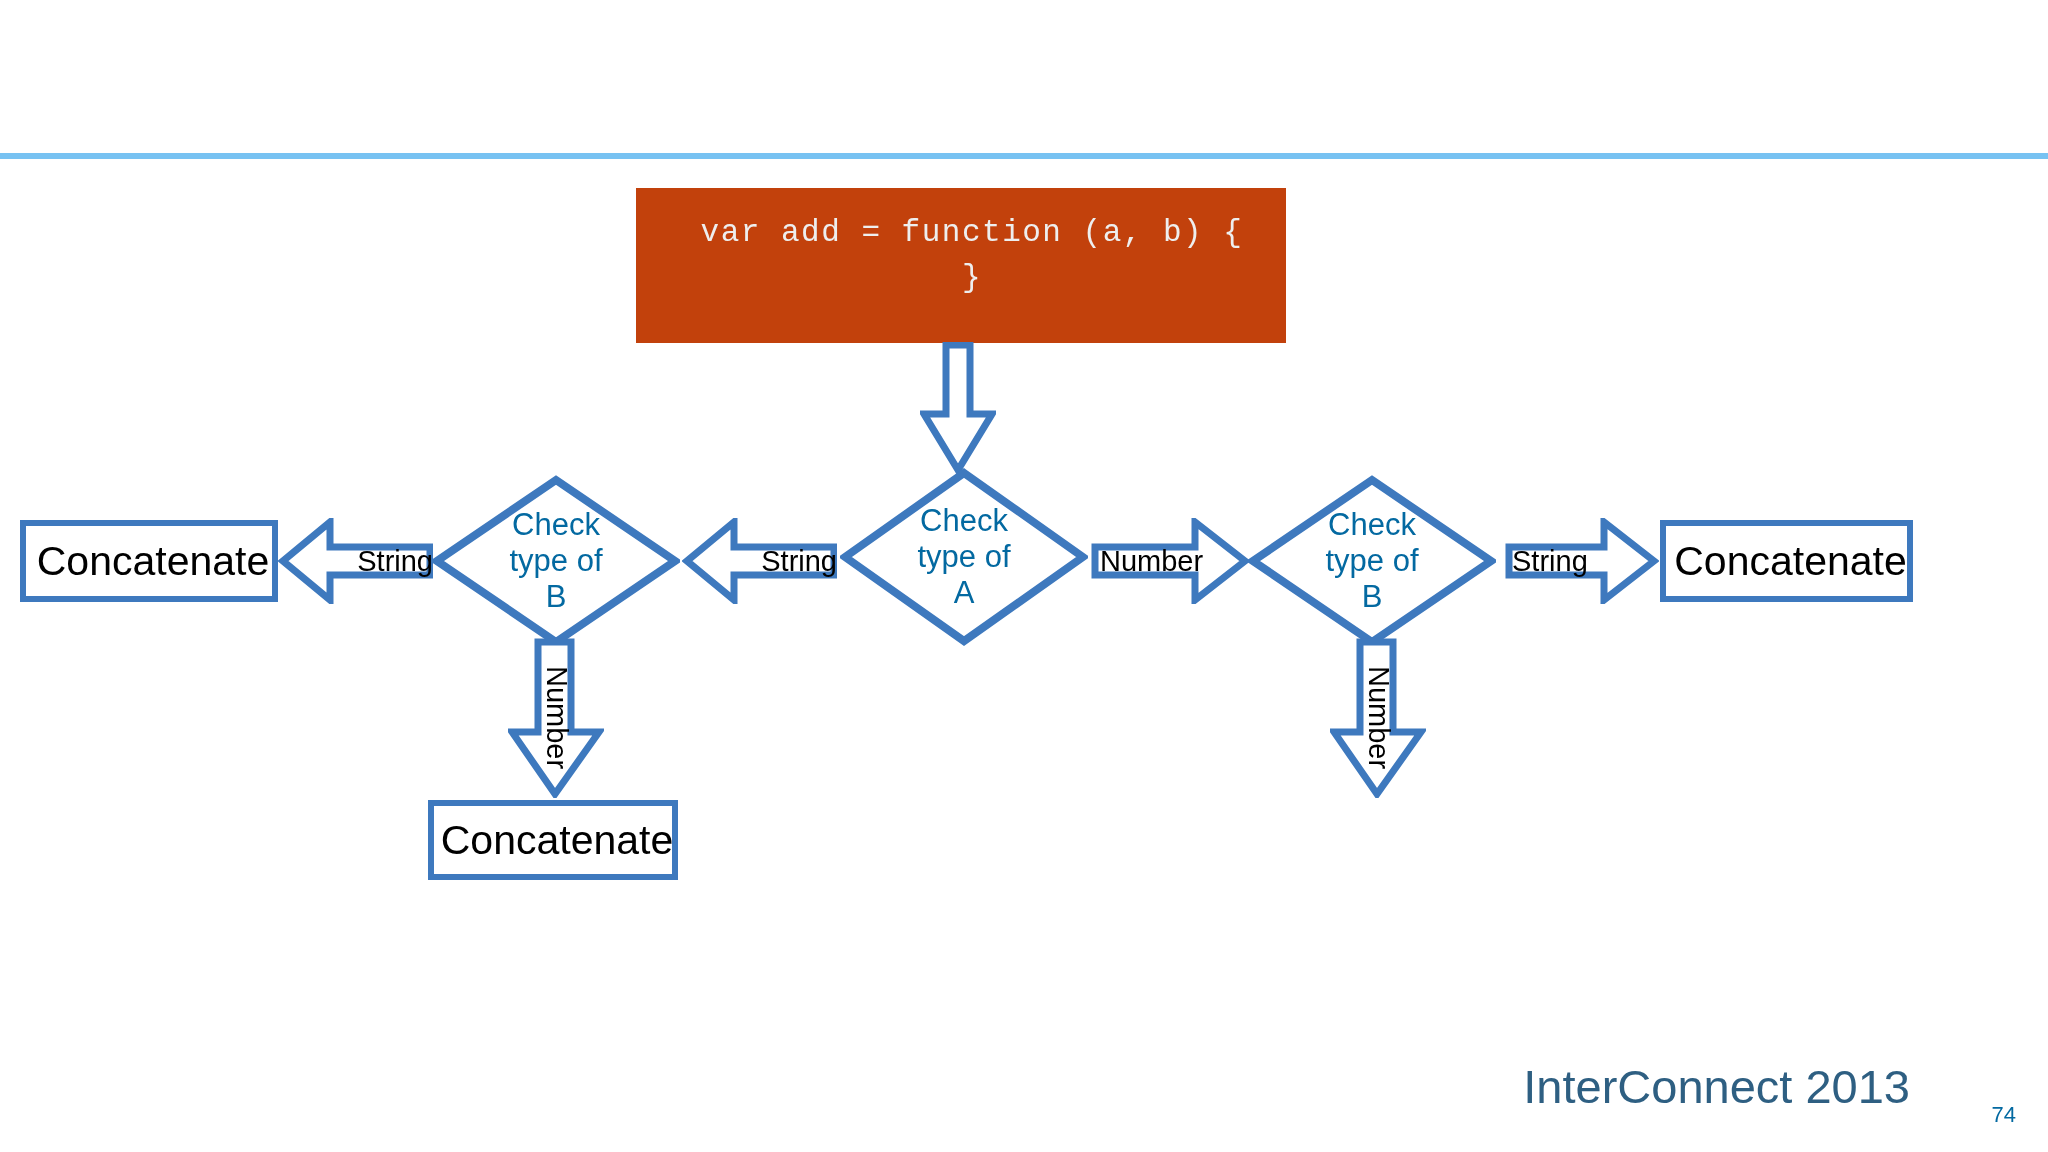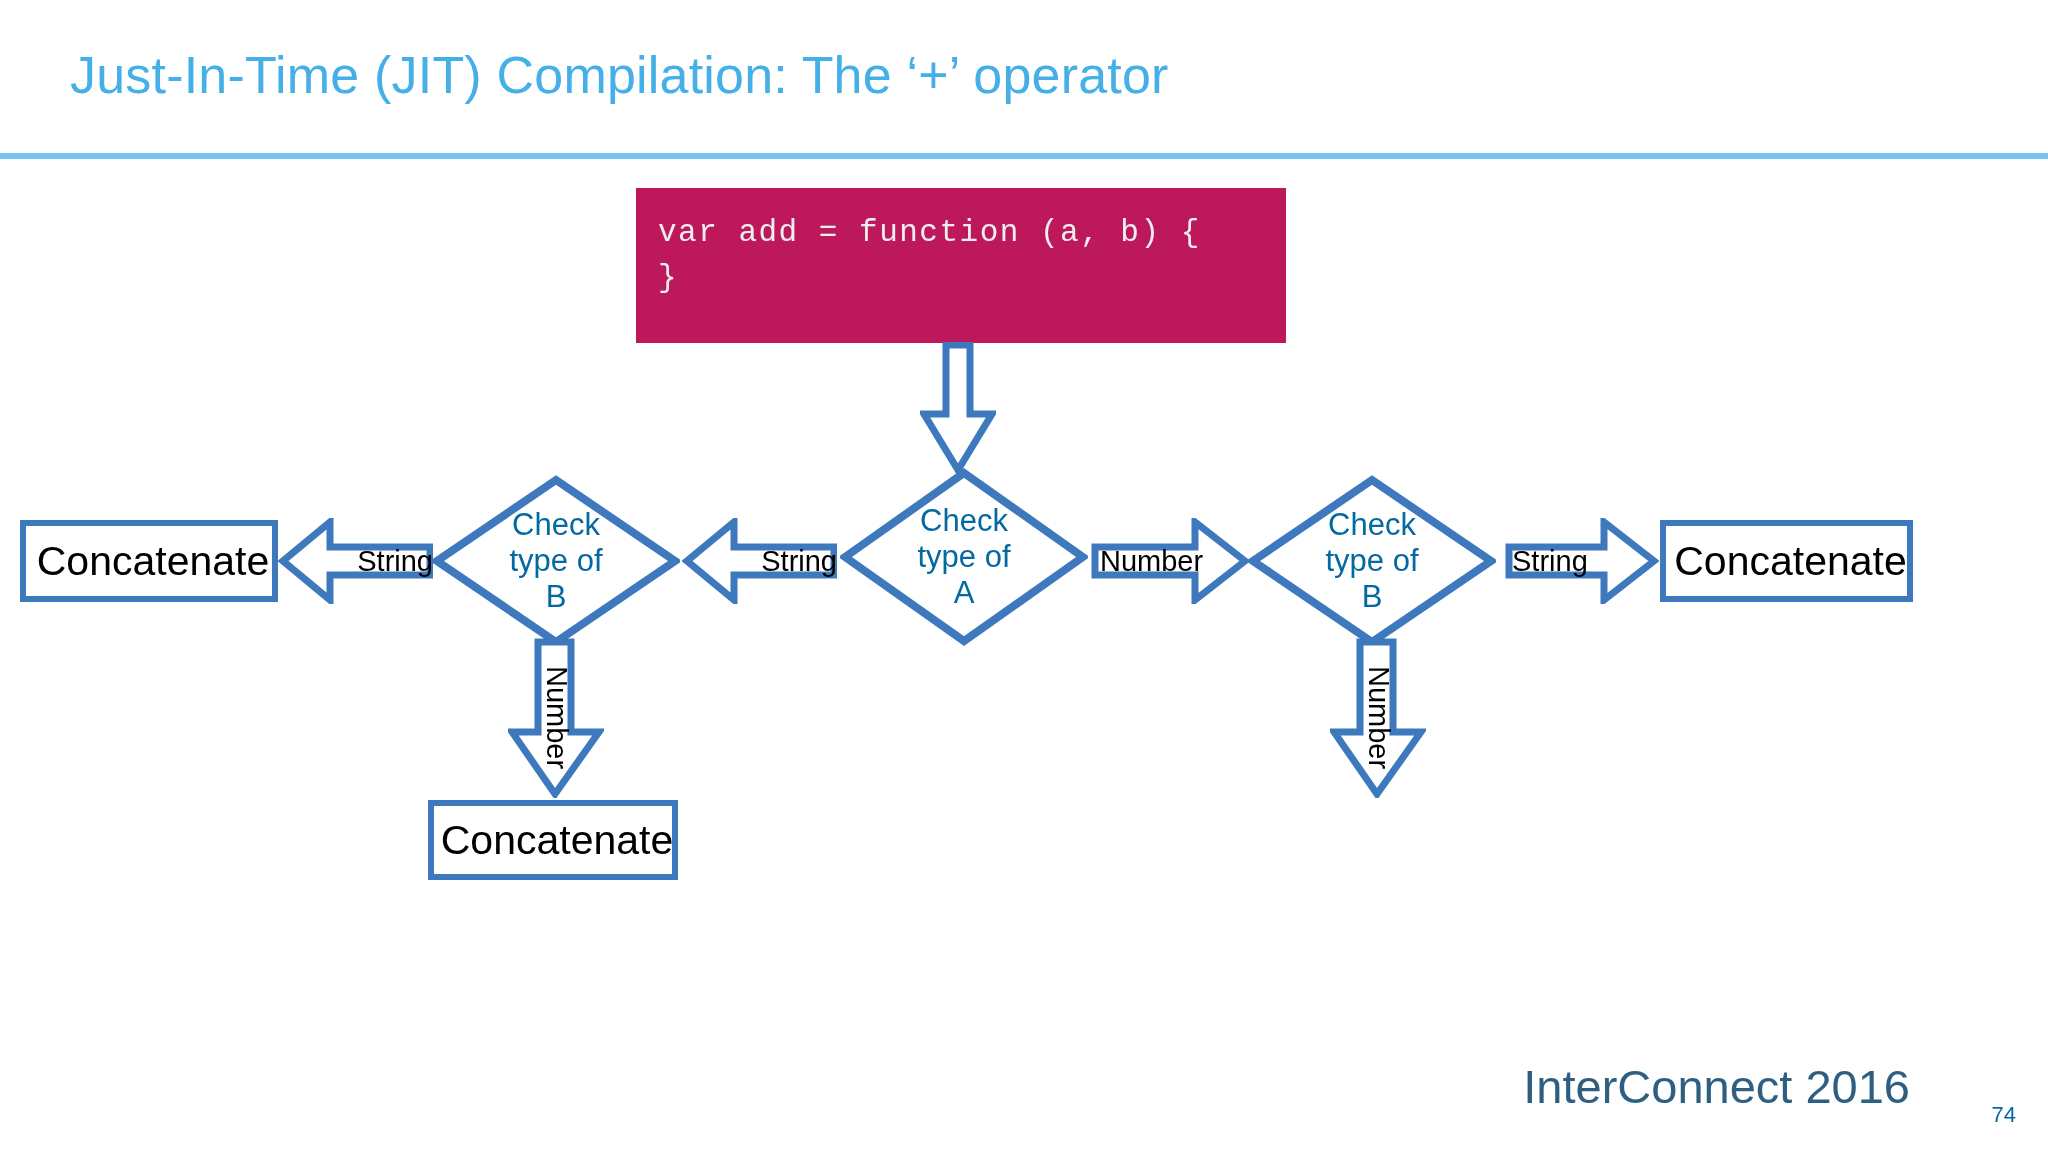--- a/index.html
+++ b/index.html
@@ -28,23 +28,24 @@
     left:0px; top:153px;
     width:2048px; height:6px;
     background:#77C2F2;
   }
 
   
   .code-block{
     position:absolute;
     left:636px; top:188px;
     width:650px; height:155px;
-    background:#be185d;
+    background:#c2410c;
     box-sizing:border-box;
     padding:22px 0 0 22px;
+    text-align:center;
   }
   .code-line{
     font-family:"Liberation Mono", monospace;
     font-size:31px;
     line-height:45px;
     color:#eeeeee;
     white-space:pre;
     letter-spacing:1.5px;
   }
 
@@ -106,21 +107,20 @@
     right:32px; bottom:24px;
     font-size:22px;
     color:#0369a1;
   }
 </style>
 </head>
 <body>
 
 <div id="slide">
 
-  <div class="slide-title">Just-In-Time (JIT) Compilation: The ‘+’ operator</div>
   <div class="title-rule"></div>
 
   <div class="code-block">
     <div class="code-line">var add = function (a, b) {</div>
     <div class="code-line">}</div>
   </div>
 
   <div class="arrow" style="left:920px;top:342px;width:76px;height:132px;">
     <svg width="76" height="132" viewBox="0 0 76 132">
       <polygon points="26,3 50,3 50,72 72,72 38,128 4,72 26,72" fill="#ffffff" stroke="#3E79BE" stroke-width="7" stroke-linejoin="miter"></polygon>
@@ -207,16 +207,16 @@
     <span>Concatenate</span>
   </div>
 
   <div class="arrow" style="left:1330px;top:638px;width:96px;height:160px;">
     <svg width="96" height="160" viewBox="0 0 96 160">
       <polygon points="30,4 63,4 63,94 91,94 47,156 4,94 30,94" fill="#ffffff" stroke="#3E79BE" stroke-width="7" stroke-linejoin="miter"></polygon>
     </svg>
     <div class="arrow-label vertical">Number</div>
   </div>
 
-  <div class="footer-brand">InterConnect 2016</div>
+  <div class="footer-brand">InterConnect 2013</div>
   <div class="page-number">74</div>
 
 </div>
 
 </body></html>

